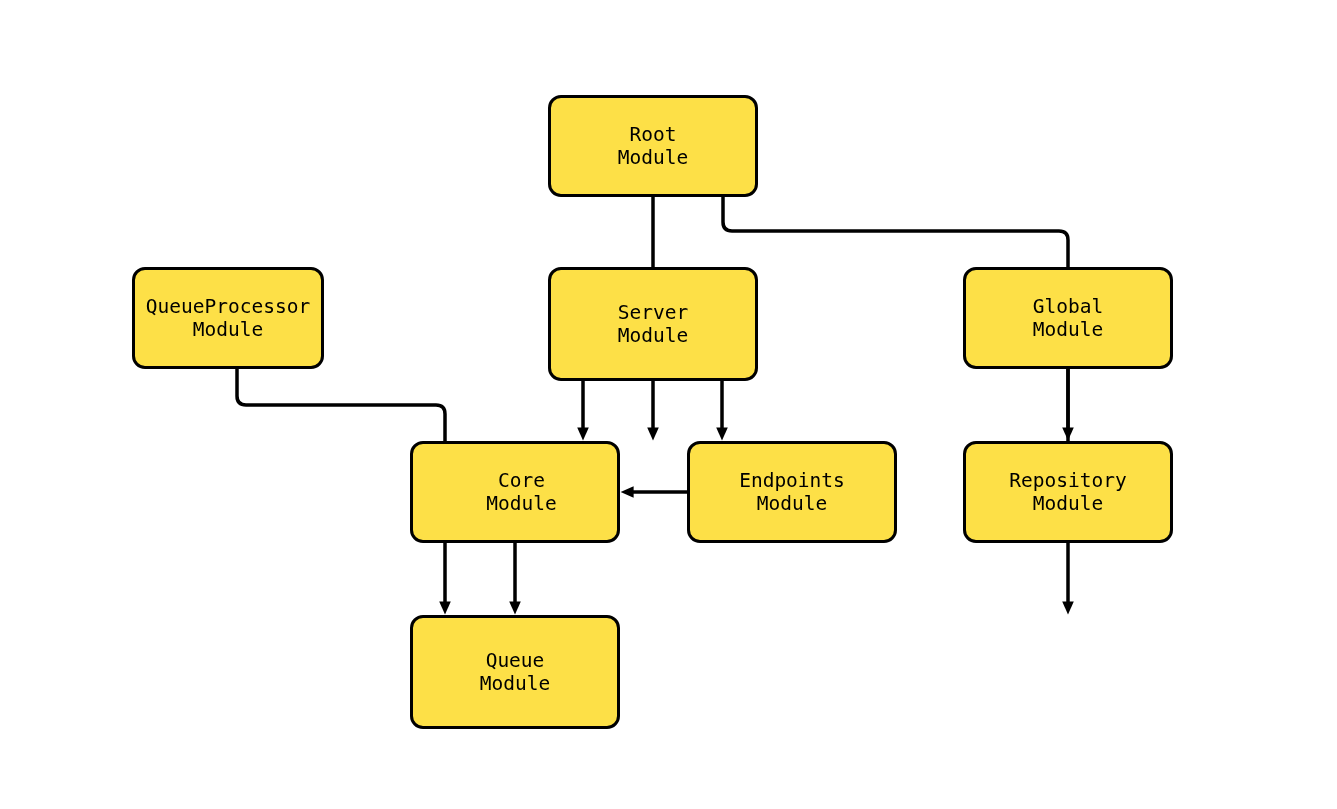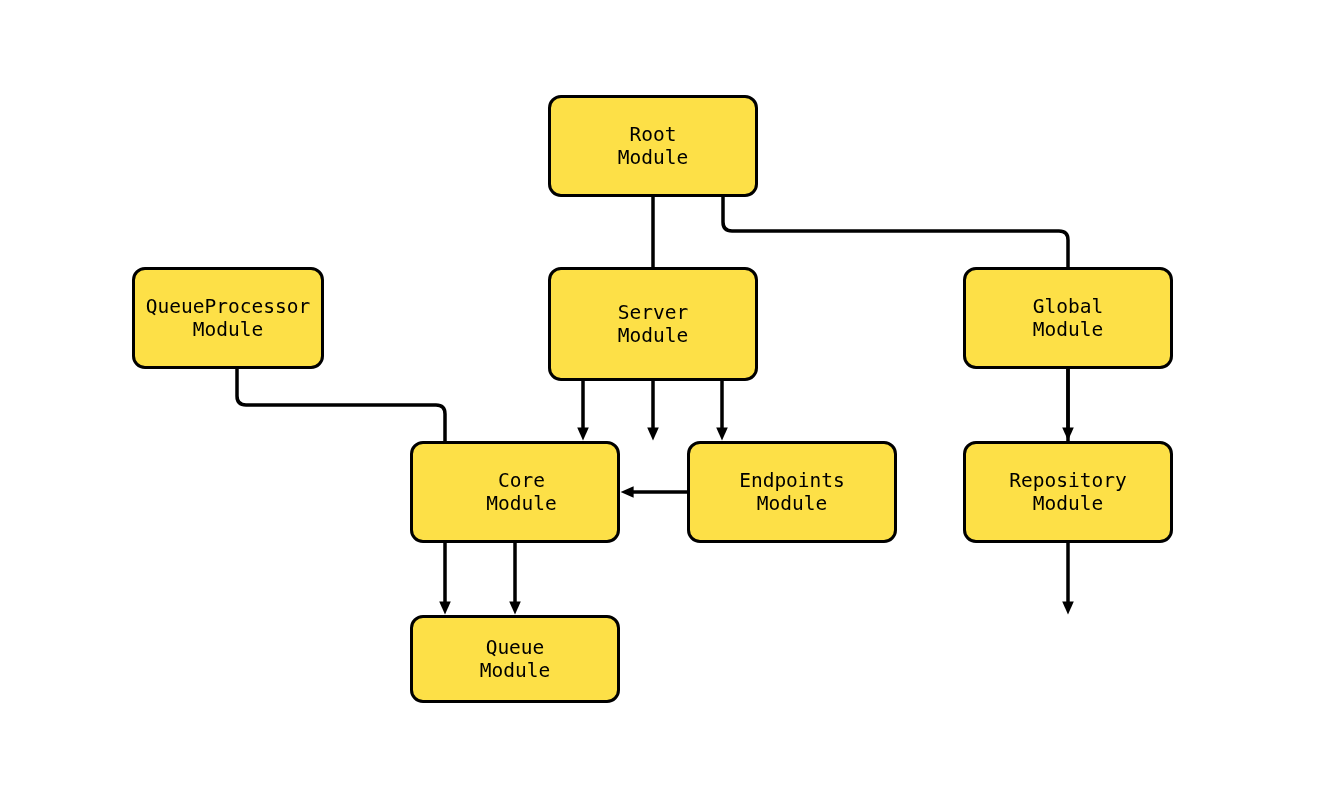--- a/index.html
+++ b/index.html
@@ -122,18 +122,18 @@
   <div class="node" style="left:687px; top:441px; width:210px; height:102px;">
     <div class="node-line">Endpoints</div>
     <div class="node-line">Module</div>
   </div>
 
   <div class="node" style="left:963px; top:441px; width:210px; height:102px;">
     <div class="node-line">Repository</div>
     <div class="node-line">Module</div>
   </div>
 
-  <div class="node" style="left:410px; top:615px; width:210px; height:88px;">
+  <div class="node" style="left:410px; top:615px; width:210px; height:114px;">
     <div class="node-line">Queue</div>
     <div class="node-line">Module</div>
   </div>
 
 </div>
 
 </body></html>

